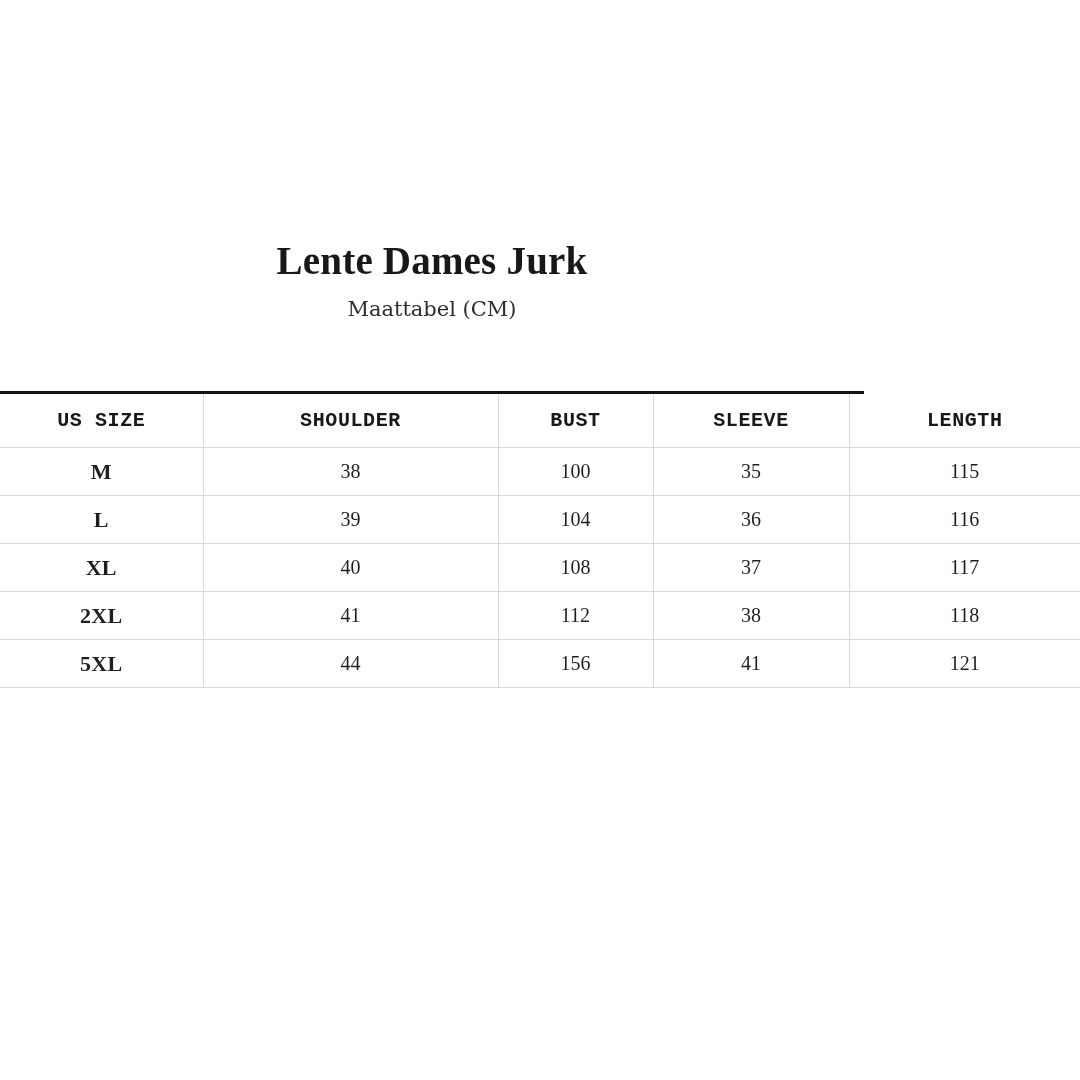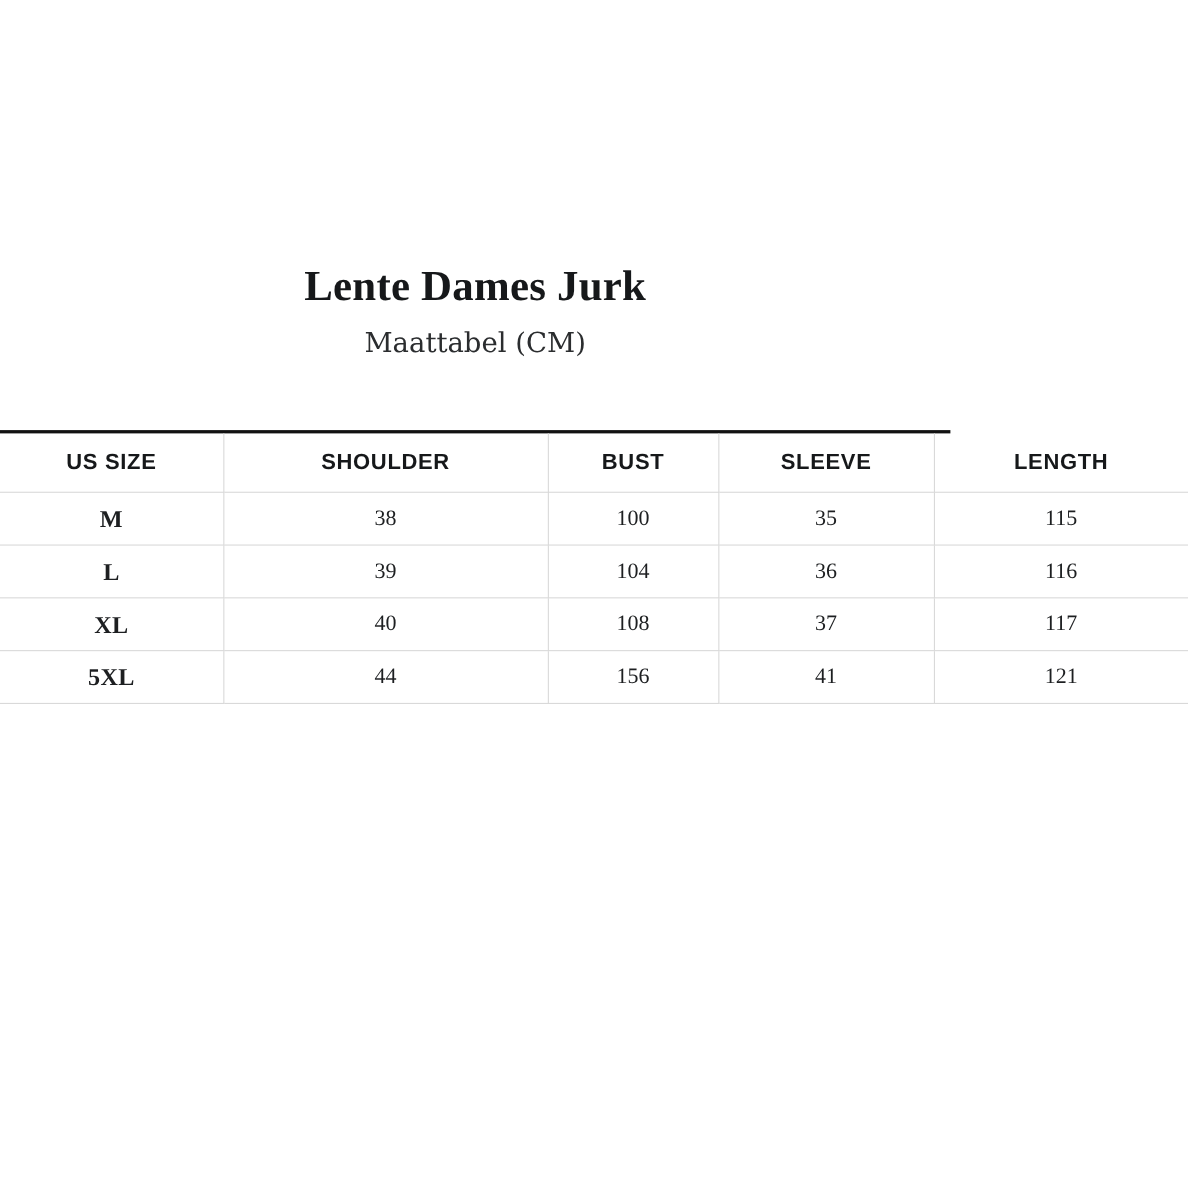--- a/index.html
+++ b/index.html
@@ -29,21 +29,21 @@
     font-family: "Liberation Serif", serif;
     font-size: 39px;
     font-weight: 700;
     letter-spacing: 0.2px;
     color: #16181a;
     line-height: 1.2;
     margin: 0;
   }
   .subtitle {
     font-family: "DejaVu Serif", serif;
-    font-size: 25px;
+    font-size: 21px;
     font-weight: 400;
     color: #2b2d2f;
     margin: 12px 0 0 0;
     line-height: 1.2;
   }
   .rule {
     position: absolute;
     left: 0;
     right: 0;
     top: 391px;
@@ -68,21 +68,21 @@
     text-align: center;
     vertical-align: middle;
     padding: 0;
     height: 47px;
   }
   table.size-table tr th:last-child,
   table.size-table tr td:last-child {
     border-right: none;
   }
   table.size-table thead th {
-    font-family: Liberation Sans, sans-serif;
+    font-family: Liberation Mono, monospace;
     font-weight: 700;
     font-size: 20px;
     letter-spacing: 0.6px;
     color: #16181a;
     height: 53px;
   }
   table.size-table tbody td {
     font-size: 20px;
     color: #1d1f21;
   }
@@ -143,20 +143,27 @@
           <td>116</td>
         </tr>
         <tr>
           <td class="size-cell">XL</td>
           <td>40</td>
           <td>108</td>
           <td>37</td>
           <td>117</td>
         </tr>
         <tr>
+          <td class="size-cell">2XL</td>
+          <td>41</td>
+          <td>112</td>
+          <td>38</td>
+          <td>118</td>
+        </tr>
+        <tr>
           <td class="size-cell">5XL</td>
           <td>44</td>
           <td>156</td>
           <td>41</td>
           <td>121</td>
         </tr>
       </tbody>
     </table>
   </div>
 

